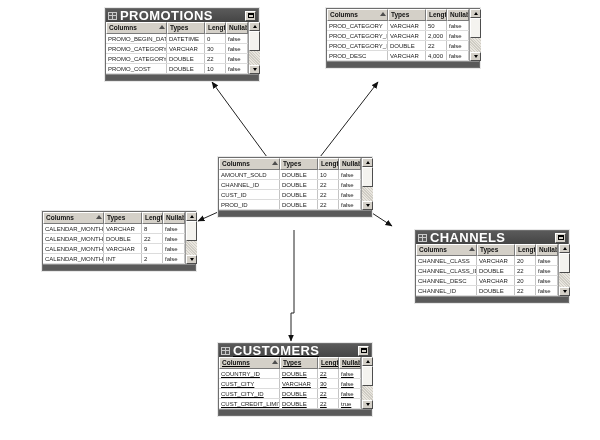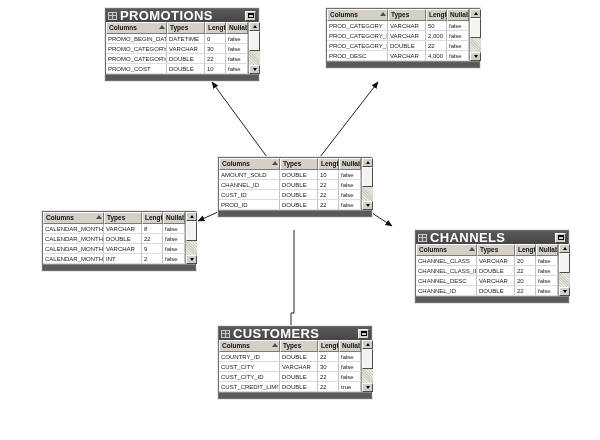--- a/index.html
+++ b/index.html
@@ -53,21 +53,21 @@
           border-color:#ffffff #4d4d4d #4d4d4d #ffffff;box-sizing:border-box;}
   .strack{flex:1;background:repeating-linear-gradient(45deg,#e9e6df 0 1px,#cfccc4 1px 2px);}
   .hscroll{height:6px;background:#5a5a5a;border-top:1px solid #8a8a8a;box-sizing:border-box;}
 
   
   #win-promotions{left:105px;top:8px;}
   #win-products  {left:326px;top:8px;}
   #win-sales     {left:218px;top:157px;}
   #win-times     {left:42px; top:211px;}
   #win-channels  {left:394px;top:230px;margin-left:21px;}
-  #win-customers {left:218px;top:326px;}
+  #win-customers {left:218px;top:343px;text-decoration:underline;}
 </style>
 </head>
 <body>
 
 <div id="canvas">
 
   <svg id="wires" width="600" height="440">
     <defs>
       <marker id="arrow" markerWidth="9" markerHeight="8" refX="6.5" refY="3" orient="auto" markerUnits="userSpaceOnUse">
         <path d="M0,0 L7,3 L0,6 z" fill="#111"></path>

